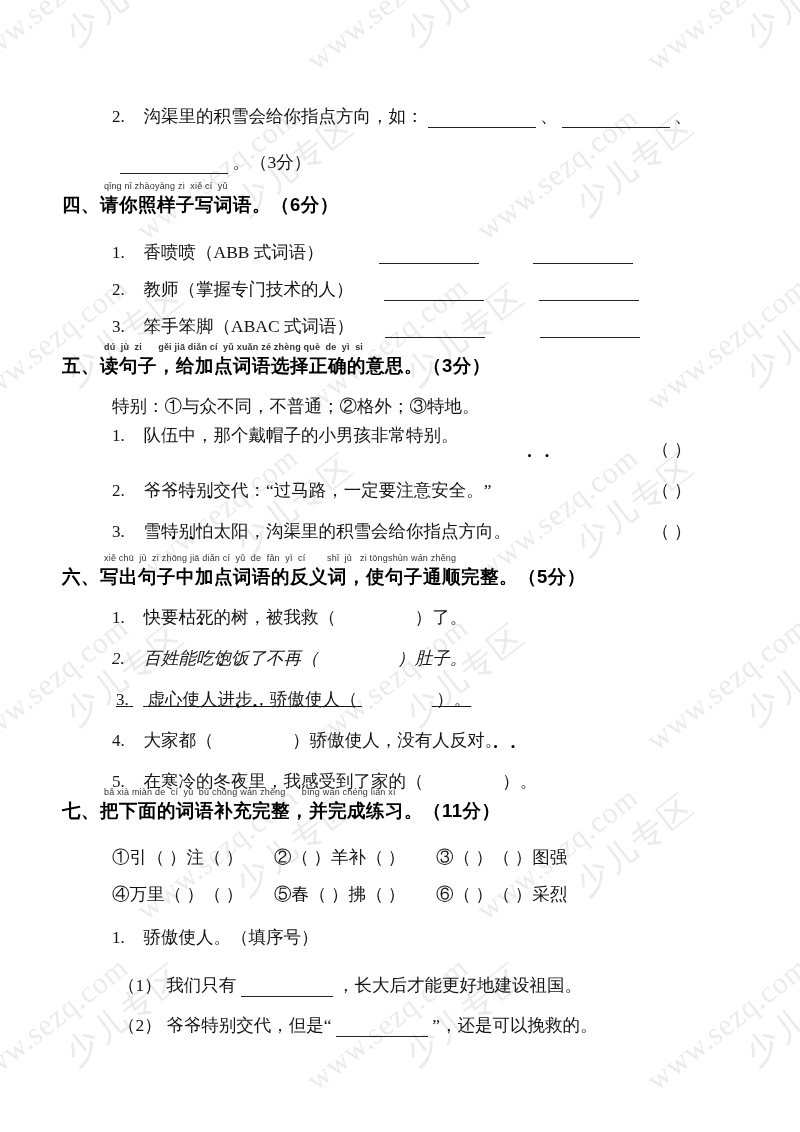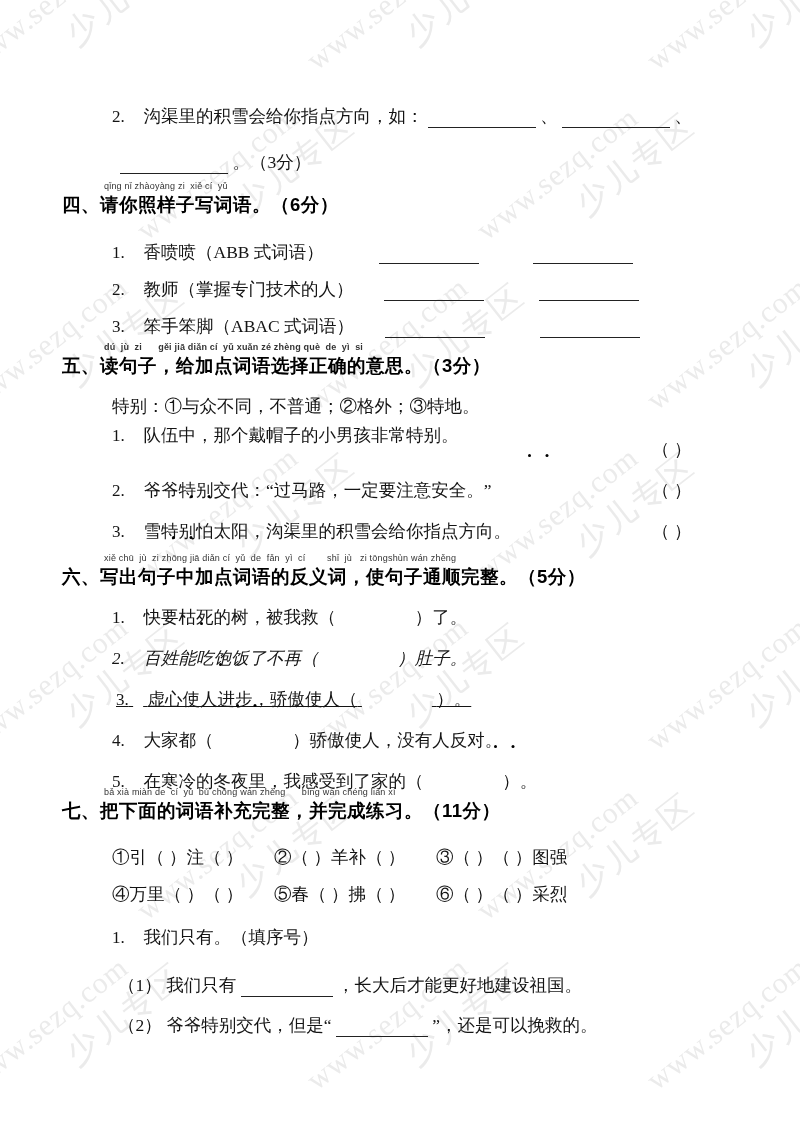--- a/index.html
+++ b/index.html
@@ -309,21 +309,21 @@
       <span><span>④</span><span>万里（    ）（    ）</span></span>
       <span class="sp-sm"></span>
       <span><span>⑤</span><span>春（    ）拂（    ）</span></span>
       <span class="sp-sm"></span>
       <span><span>⑥</span><span>（    ）（    ）采烈</span></span>
     </div>
 
     <div class="row cn" style="left:112px; top:925px;">
       <span class="num">1.</span>
       <span style="display:inline-block;width:10px;"></span>
-      <span>我们只有。（填序号）</span>
+      <span>骄傲使人。（填序号）</span>
     </div>
 
     <div class="row cn" style="left:118px; top:973px;">
       <span>（1）</span>
       <span>我们只有</span>
       <span class="blank b-ans"></span>
       <span>，长大后才能更好地建设祖国。</span>
     </div>
 
     <div class="row cn" style="left:118px; top:1013px;">

